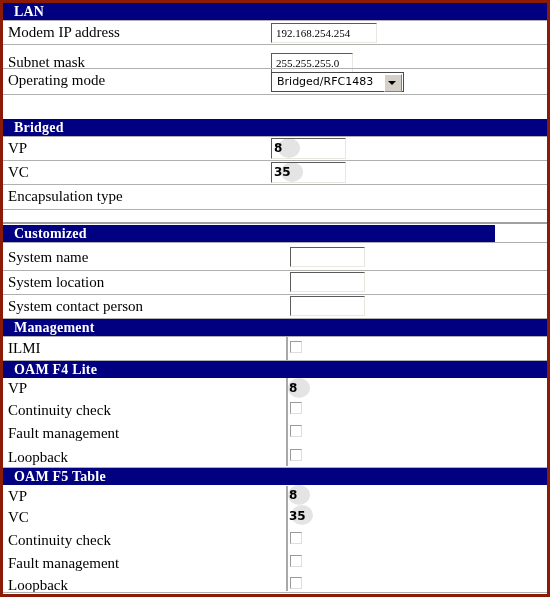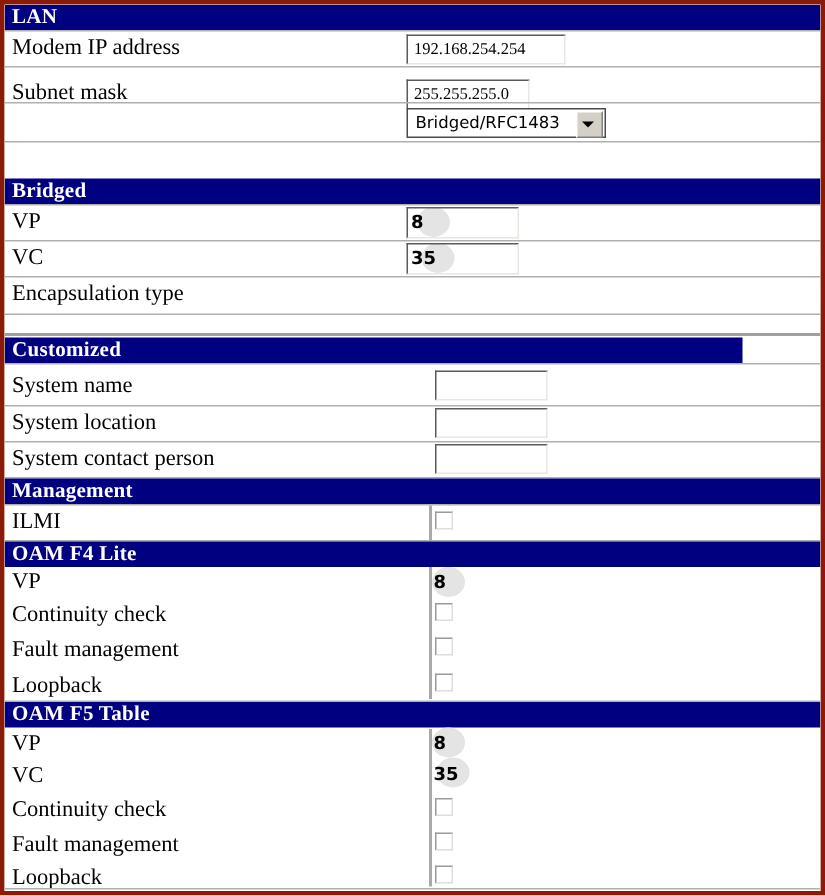--- a/index.html
+++ b/index.html
@@ -37,21 +37,21 @@
     color: #ffffff;
     font-family: "Liberation Serif", "DejaVu Serif", serif;
     font-size: 14px;
     font-weight: bold;
     line-height: 17px;
     white-space: nowrap;
     overflow: hidden;
   }
   .sect-hdr .lbl {
     display: block;
-    padding-left: 5px;
+    padding-left: 11px;
     letter-spacing: 0.2px;
   }
 
   
   .row {
     position: absolute;
     left: 0;
     width: 544px;
     height: 23px;
   }
@@ -203,20 +203,21 @@
     </div>
     <div class="hline" style="top:41px;"></div>
 
     <div class="row" style="top:48px;">
       <span class="label">Subnet mask</span>
       <div class="tinput" style="left:268px; top:2px; width:82px; height:20px;">255.255.255.0</div>
     </div>
     <div class="hline" style="top:65px;"></div>
 
     <div class="row" style="top:66px; height:25px;">
+      <span class="label">Operating mode</span>
       <div class="sel" style="left:268px; top:3px; width:133px;">
         <span class="selval">Bridged/RFC1483</span>
         <span class="arrowbtn">
             <i></i>
           </span>
       </div>
     </div>
     <div class="hline" style="top:91px;"></div>
 
 

